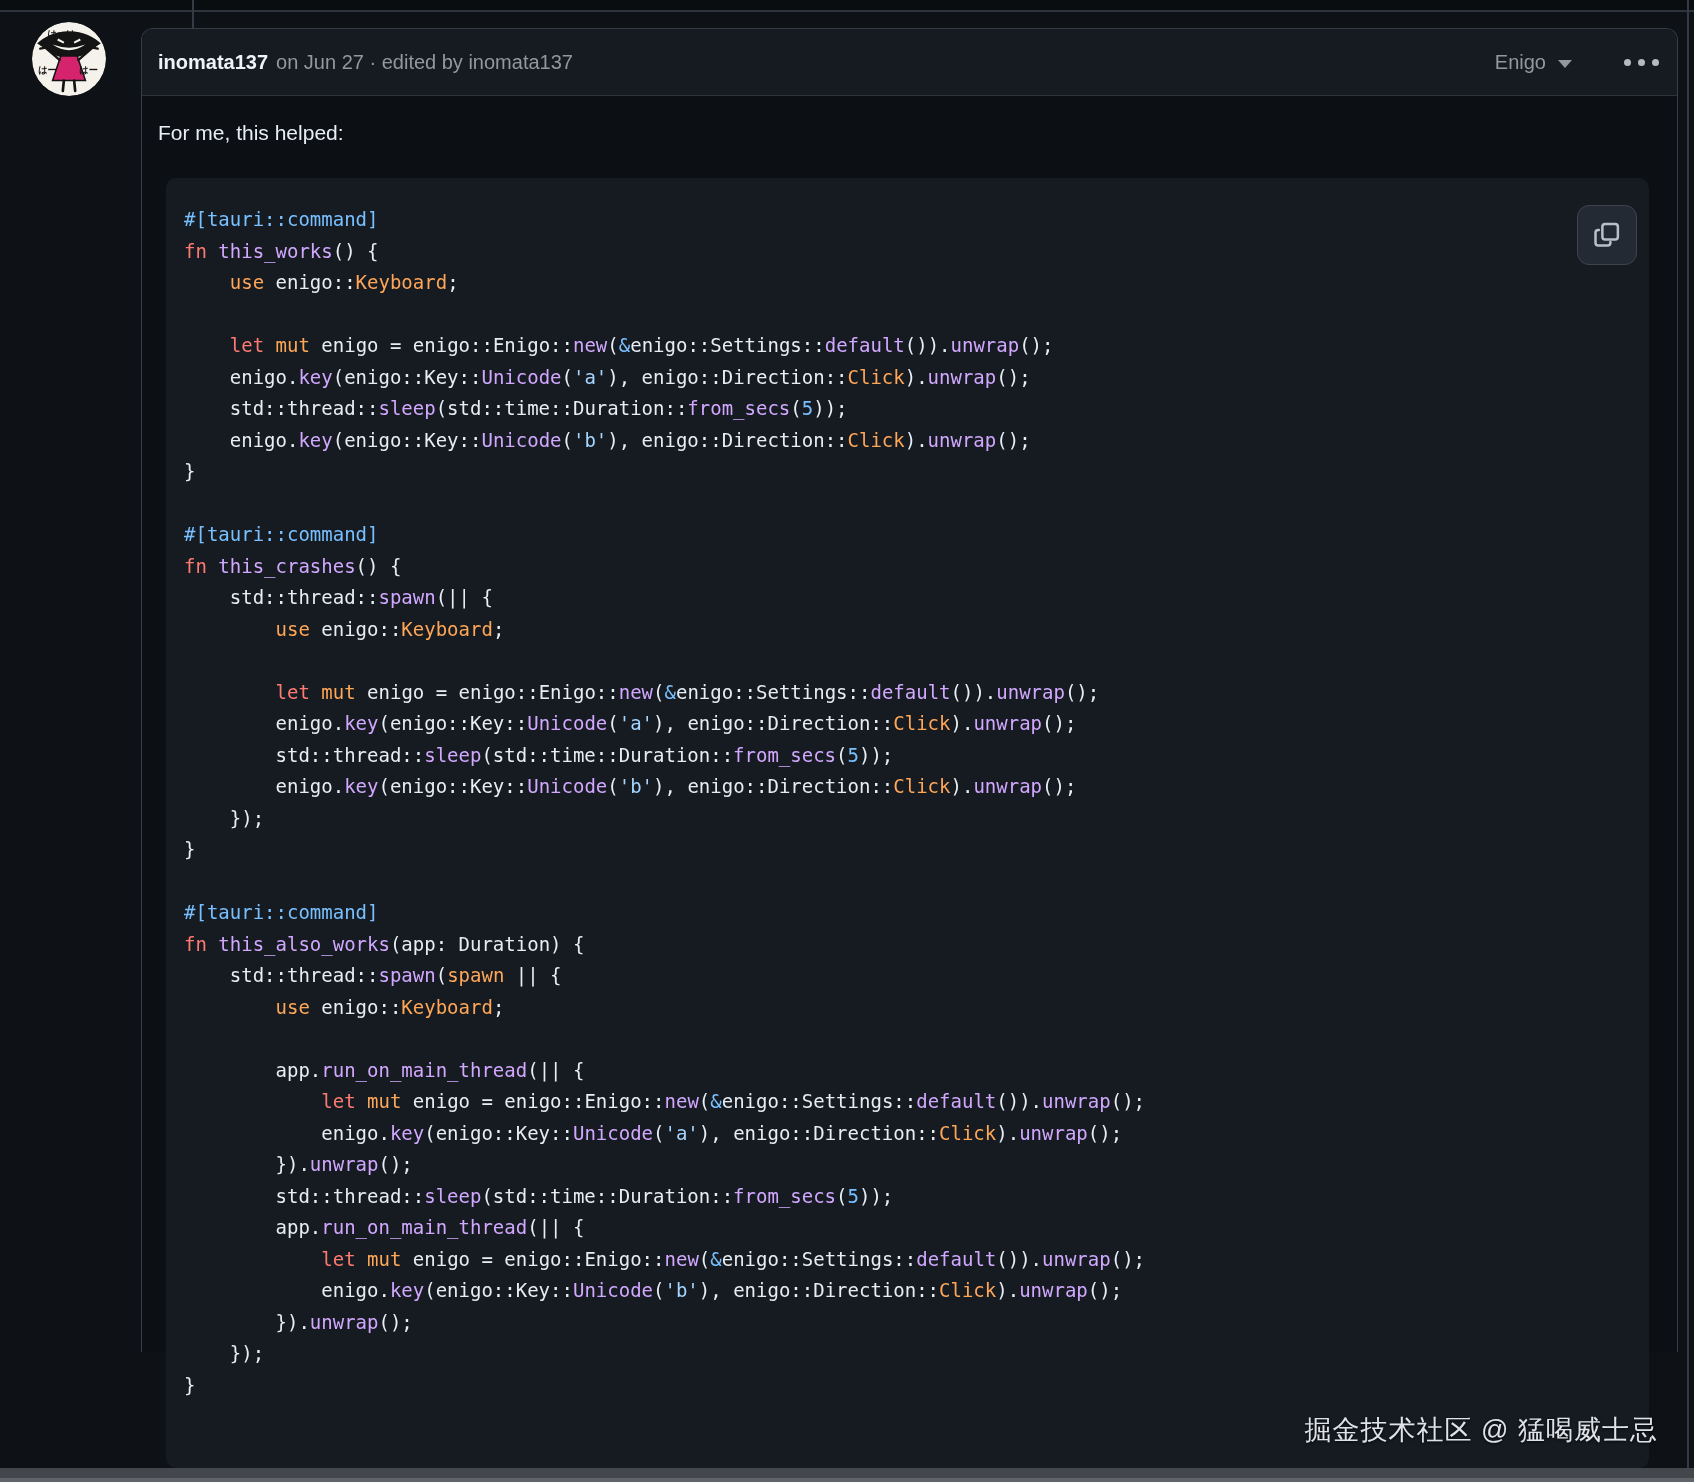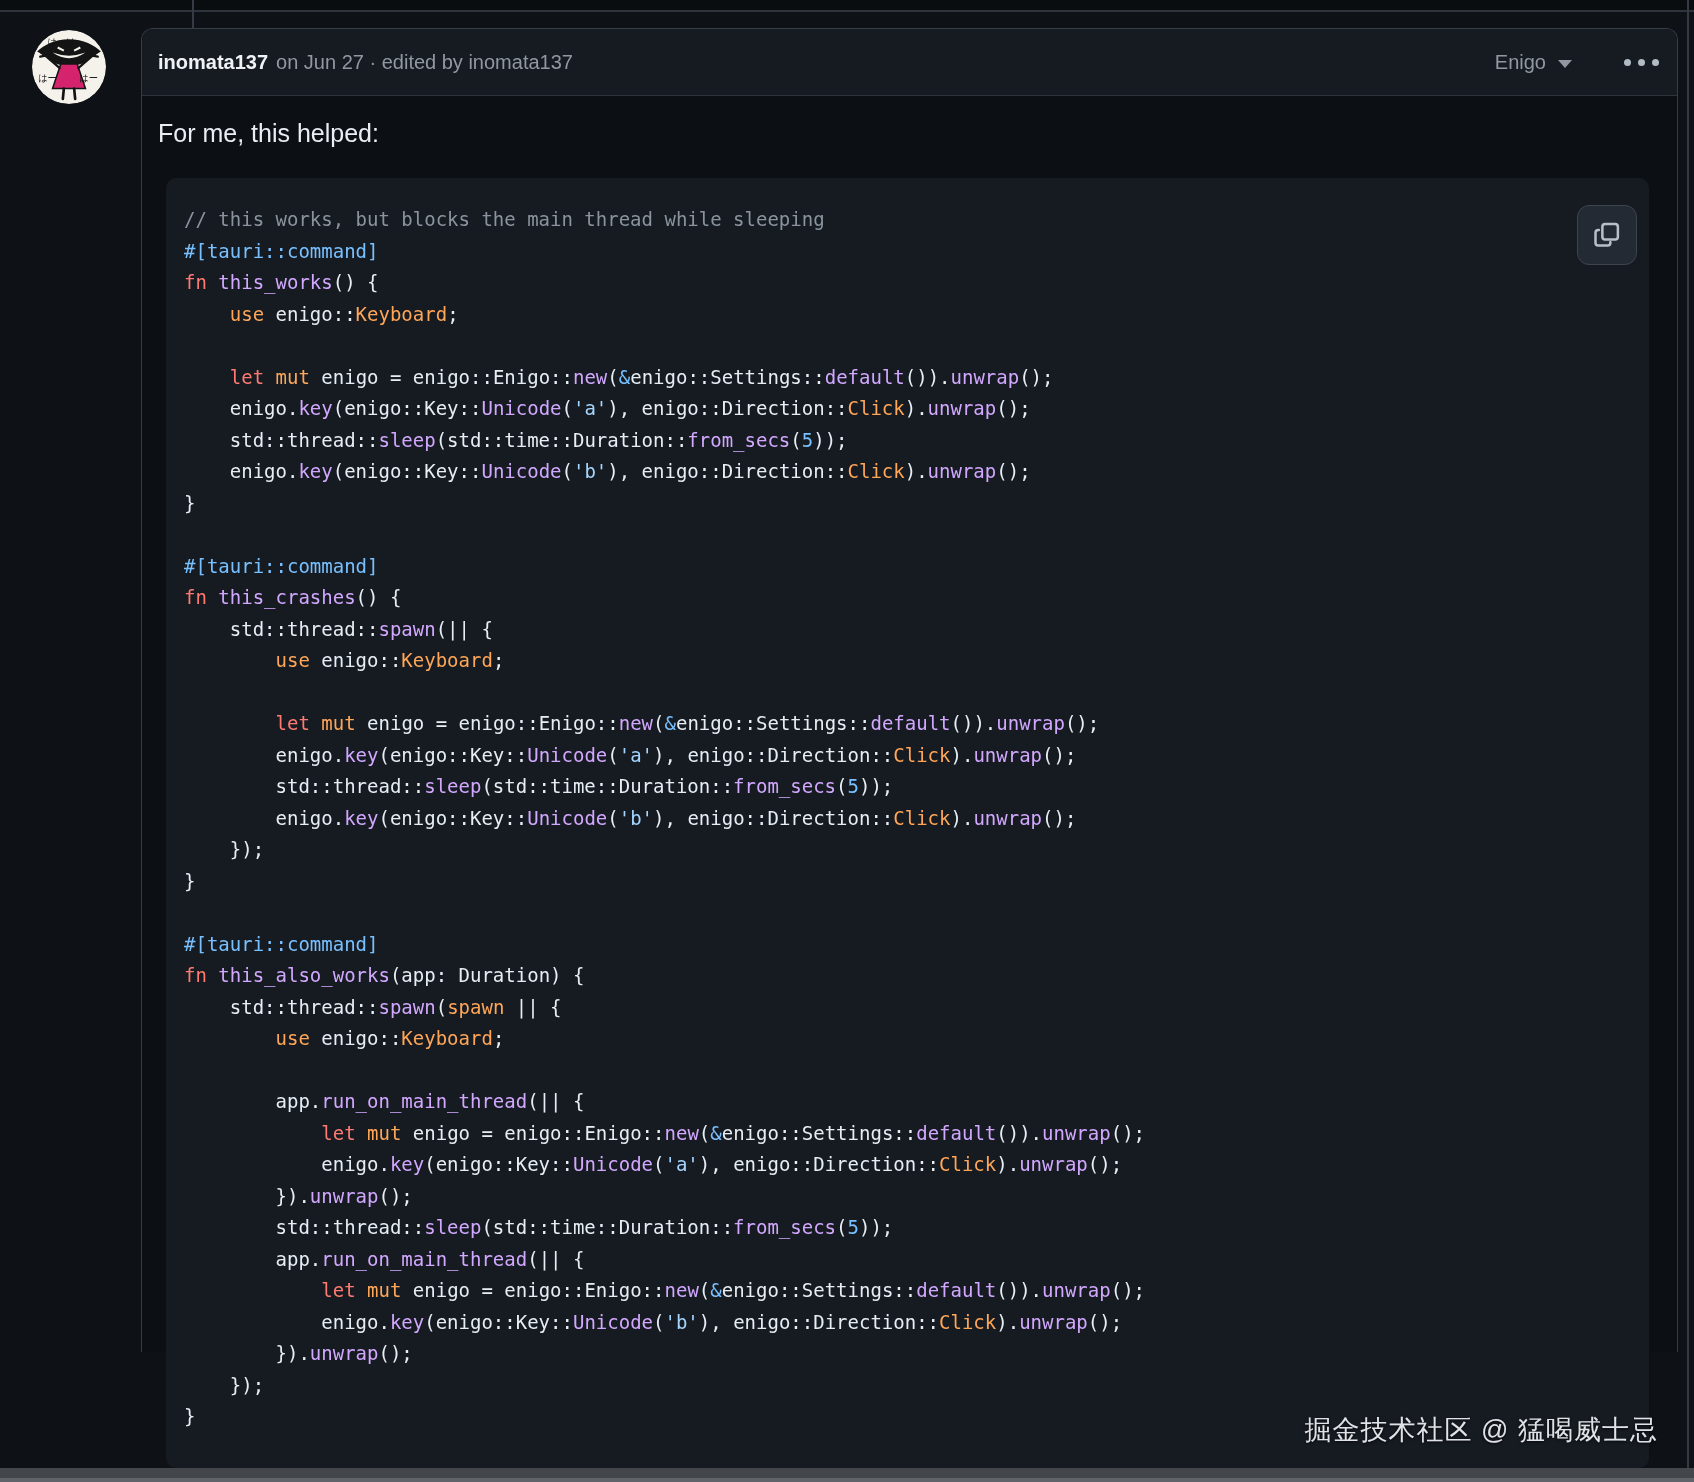--- a/index.html
+++ b/index.html
@@ -9,21 +9,21 @@
     font-family:"Liberation Sans", sans-serif;
     position:relative;
     color:#e6edf3;
   }
   
   .top-strip { position:absolute; top:0; left:0; width:1694px; height:10px; background:#0a0d10; }
   .top-rule  { position:absolute; top:10px; left:0; width:1694px; height:2px; background:#2e343c; }
   .thread-connector { position:absolute; top:0; left:192px; width:2px; height:28px; background:#343b44; }
 
   
-  .avatar { position:absolute; top:30px; left:32px; width:74px; height:74px; border-radius:50%; overflow:hidden; background:#404040; }
+  .avatar { position:absolute; top:22px; left:32px; width:74px; height:74px; border-radius:50%; overflow:hidden; background:#404040;font-weight:bold; }
 
   
   .comment {
     position:absolute; top:28px; left:141px; width:1537px; height:1324px;
     background:#0c0f13;
     border:1px solid #363d47;
     border-bottom:none;
     border-radius:12px 12px 0 0;
   }
   .comment-header {
@@ -34,21 +34,21 @@
   }
   .author { font-weight:bold; color:#f0f3f6; }
   .meta   { color:#9198a1; margin-left:8px; }
   .header-right { margin-left:auto; display:flex; align-items:center; }
   .edits-btn { display:flex; align-items:center; color:#9198a1; font-size:20px; cursor:pointer; margin-right:50px; }
   .caret { width:0; height:0; border-left:7px solid transparent; border-right:7px solid transparent; border-top:8px solid #9198a1; margin-left:12px; margin-top:3px; }
   .kebab { display:flex; align-items:center; gap:7px; padding:6px 2px; cursor:pointer; }
   .kebab i { width:7px; height:7px; border-radius:50%; background:#b2bac3; }
 
   .comment-body { padding:24px 16px 0 16px; }
-  .body-text { font-size:25px; color:#e9eef5; line-height:26px; }
+  .body-text { font-size:21px; color:#e9eef5; line-height:26px; }
 
   
   .code-block {
     position:relative;
     margin:32px 12px 0 8px;
     background:#161b22;
     border-radius:10px;
     padding:26px 18px 30px 18px;
     min-height:1290px;
   }
@@ -118,21 +118,20 @@
           <i></i>
       </div>
     </div>
   </div>
 
   <div class="comment-body">
     <p class="body-text">For me, this helped:</p>
 
     <div class="code-block">
       <div class="code-content">
-          <div class="code-line"><span style="color: rgb(139, 148, 158);">// this works, but blocks the main thread while sleeping</span></div>
           <div class="code-line"><span style="color: rgb(121, 192, 255);">#[tauri::command]</span></div>
           <div class="code-line"><span style="color: rgb(255, 123, 114);">fn </span><span style="color: rgb(210, 168, 255);">this_works</span><span style="color: rgb(230, 237, 243);">() {</span></div>
           <div class="code-line"><span style="color: rgb(230, 237, 243);">    </span><span style="color: rgb(255, 166, 87);">use</span><span style="color: rgb(230, 237, 243);"> enigo::</span><span style="color: rgb(255, 166, 87);">Keyboard</span><span style="color: rgb(230, 237, 243);">;</span></div>
           <div class="code-line">&nbsp;</div>
           <div class="code-line"><span style="color: rgb(230, 237, 243);">    </span><span style="color: rgb(255, 123, 114);">let</span><span style="color: rgb(230, 237, 243);"> </span><span style="color: rgb(255, 166, 87);">mut</span><span style="color: rgb(230, 237, 243);"> enigo = enigo::Enigo::</span><span style="color: rgb(210, 168, 255);">new</span><span style="color: rgb(230, 237, 243);">(</span><span style="color: rgb(121, 192, 255);">&amp;</span><span style="color: rgb(230, 237, 243);">enigo::Settings::</span><span style="color: rgb(210, 168, 255);">default</span><span style="color: rgb(230, 237, 243);">()).</span><span style="color: rgb(210, 168, 255);">unwrap</span><span style="color: rgb(230, 237, 243);">();</span></div>
           <div class="code-line"><span style="color: rgb(230, 237, 243);">    enigo.</span><span style="color: rgb(210, 168, 255);">key</span><span style="color: rgb(230, 237, 243);">(enigo::Key::</span><span style="color: rgb(210, 168, 255);">Unicode</span><span style="color: rgb(230, 237, 243);">(</span><span style="color: rgb(165, 214, 255);">'a'</span><span style="color: rgb(230, 237, 243);">), enigo::Direction::</span><span style="color: rgb(255, 166, 87);">Click</span><span style="color: rgb(230, 237, 243);">).</span><span style="color: rgb(210, 168, 255);">unwrap</span><span style="color: rgb(230, 237, 243);">();</span></div>
           <div class="code-line"><span style="color: rgb(230, 237, 243);">    std::thread::</span><span style="color: rgb(210, 168, 255);">sleep</span><span style="color: rgb(230, 237, 243);">(std::time::Duration::</span><span style="color: rgb(210, 168, 255);">from_secs</span><span style="color: rgb(230, 237, 243);">(</span><span style="color: rgb(121, 192, 255);">5</span><span style="color: rgb(230, 237, 243);">));</span></div>
           <div class="code-line"><span style="color: rgb(230, 237, 243);">    enigo.</span><span style="color: rgb(210, 168, 255);">key</span><span style="color: rgb(230, 237, 243);">(enigo::Key::</span><span style="color: rgb(210, 168, 255);">Unicode</span><span style="color: rgb(230, 237, 243);">(</span><span style="color: rgb(165, 214, 255);">'b'</span><span style="color: rgb(230, 237, 243);">), enigo::Direction::</span><span style="color: rgb(255, 166, 87);">Click</span><span style="color: rgb(230, 237, 243);">).</span><span style="color: rgb(210, 168, 255);">unwrap</span><span style="color: rgb(230, 237, 243);">();</span></div>
           <div class="code-line"><span style="color: rgb(230, 237, 243);">}</span></div>
           <div class="code-line">&nbsp;</div>

